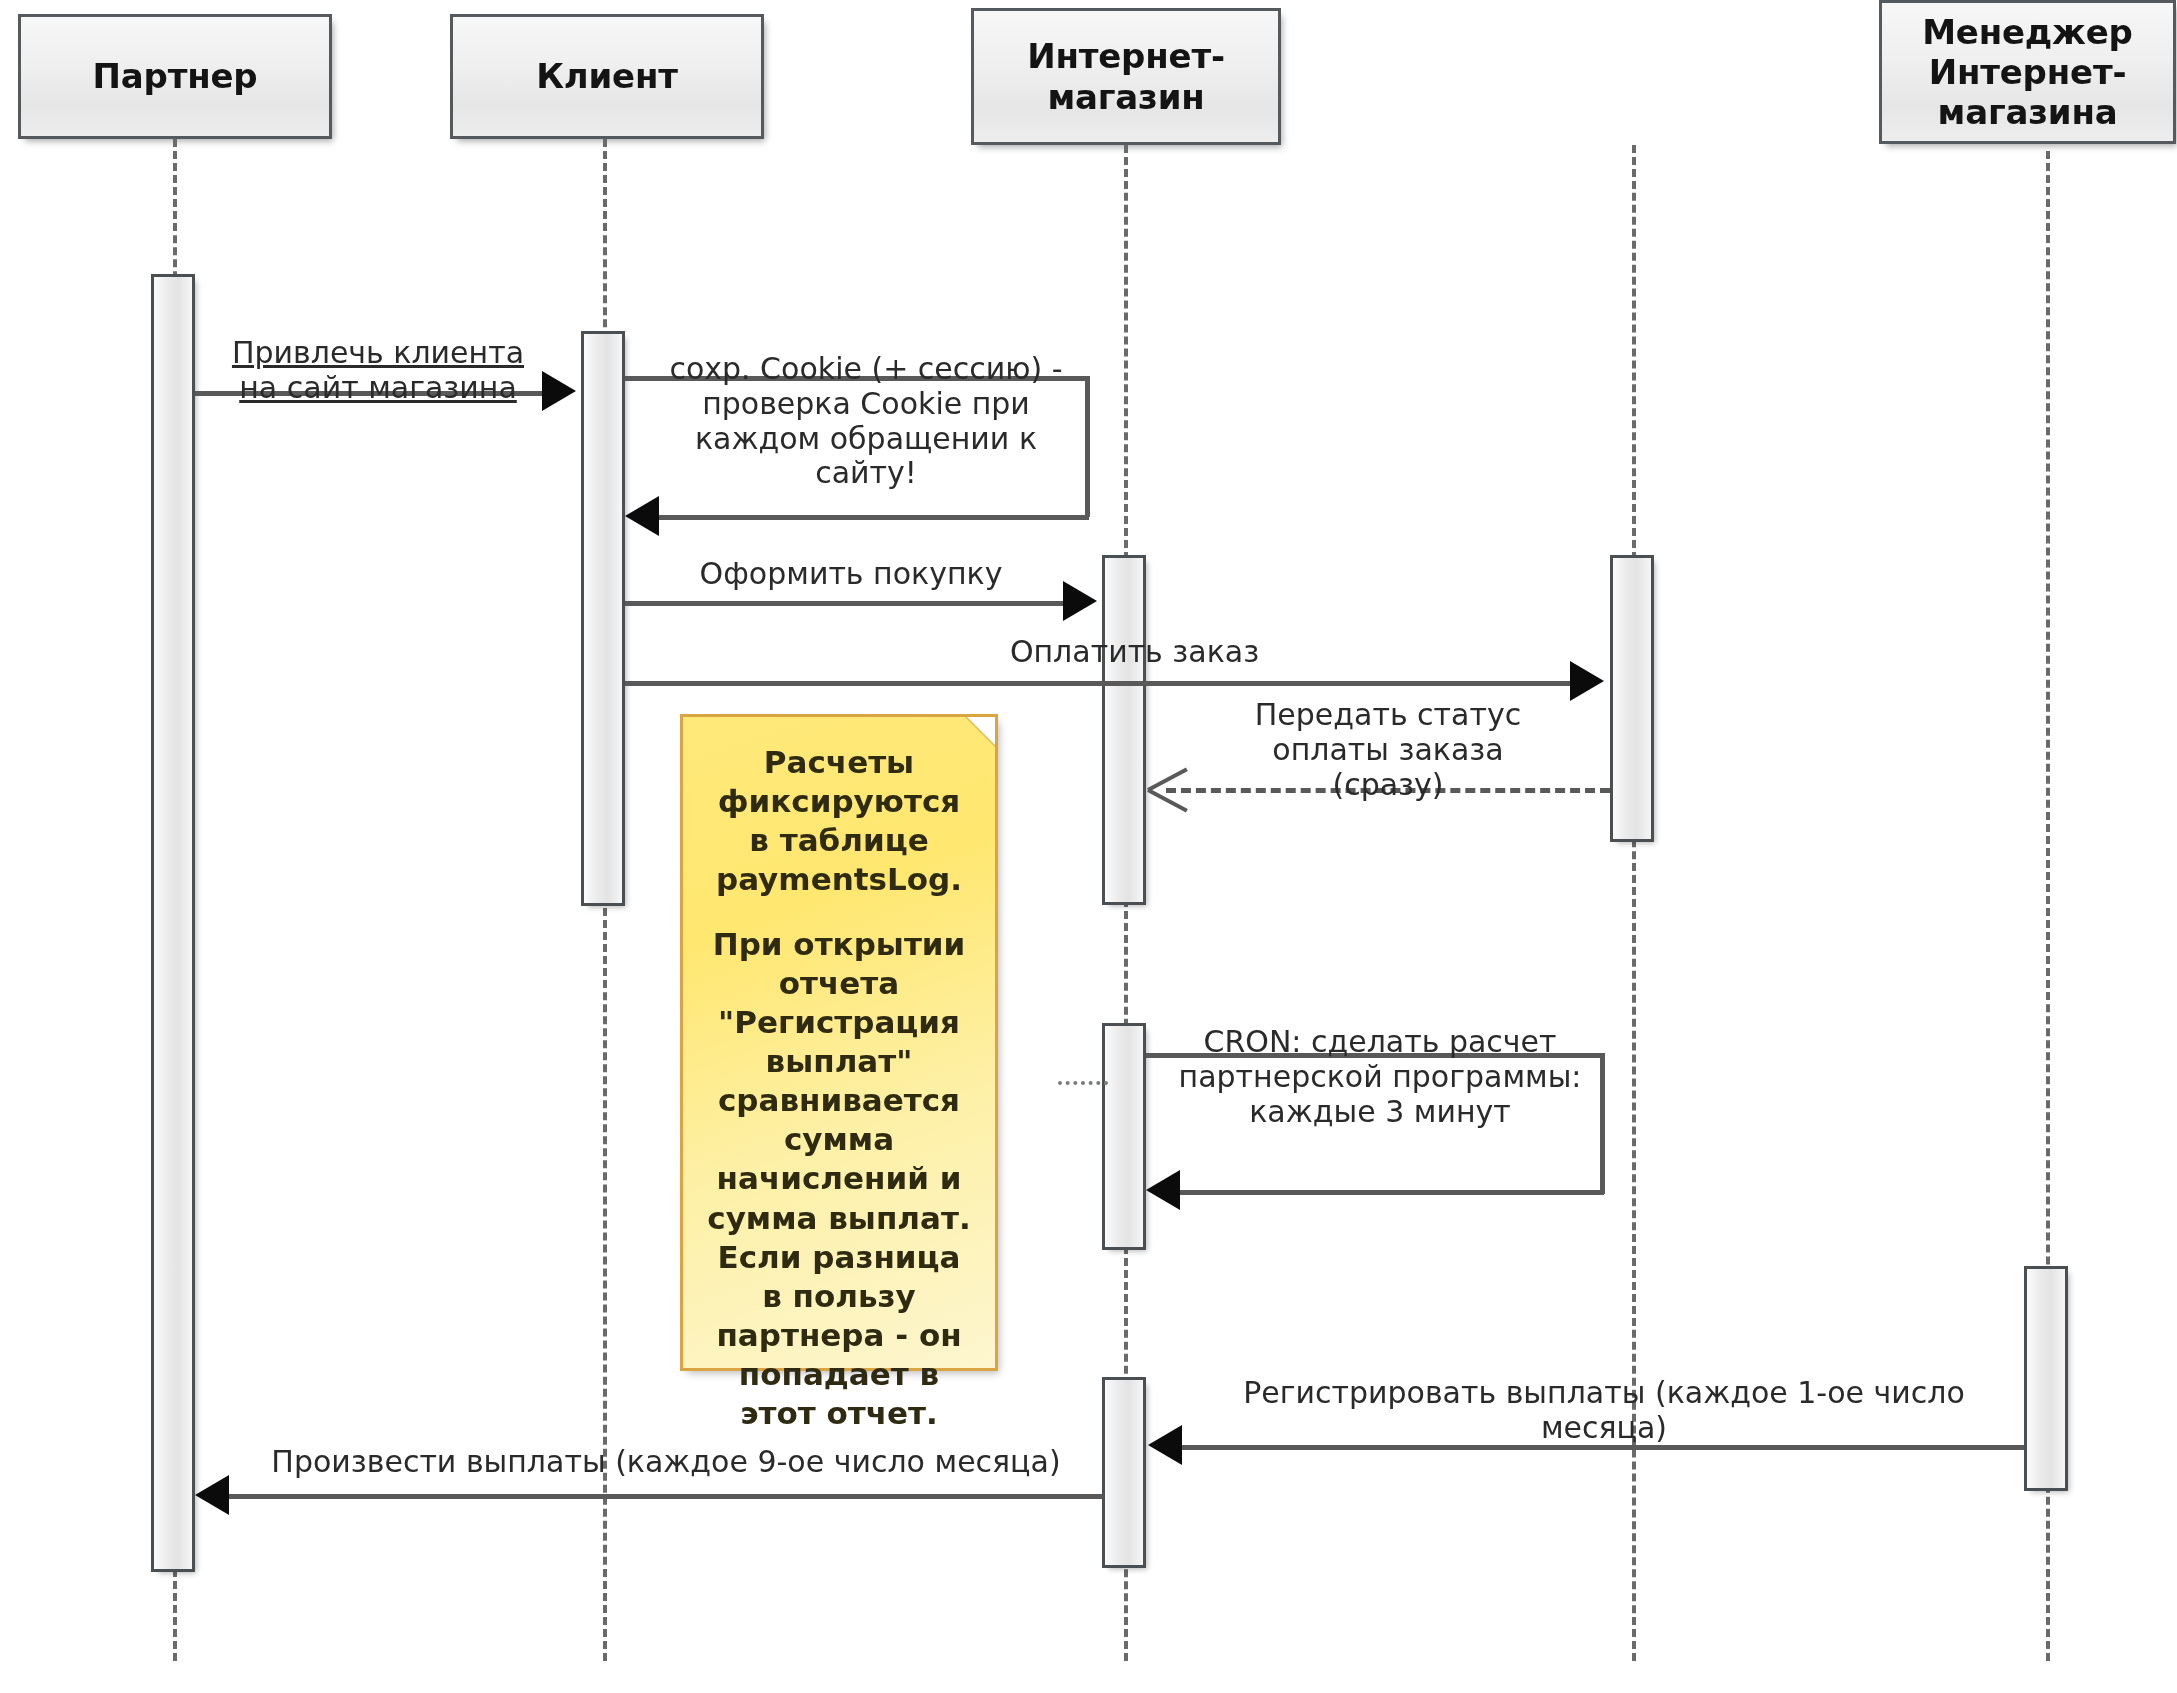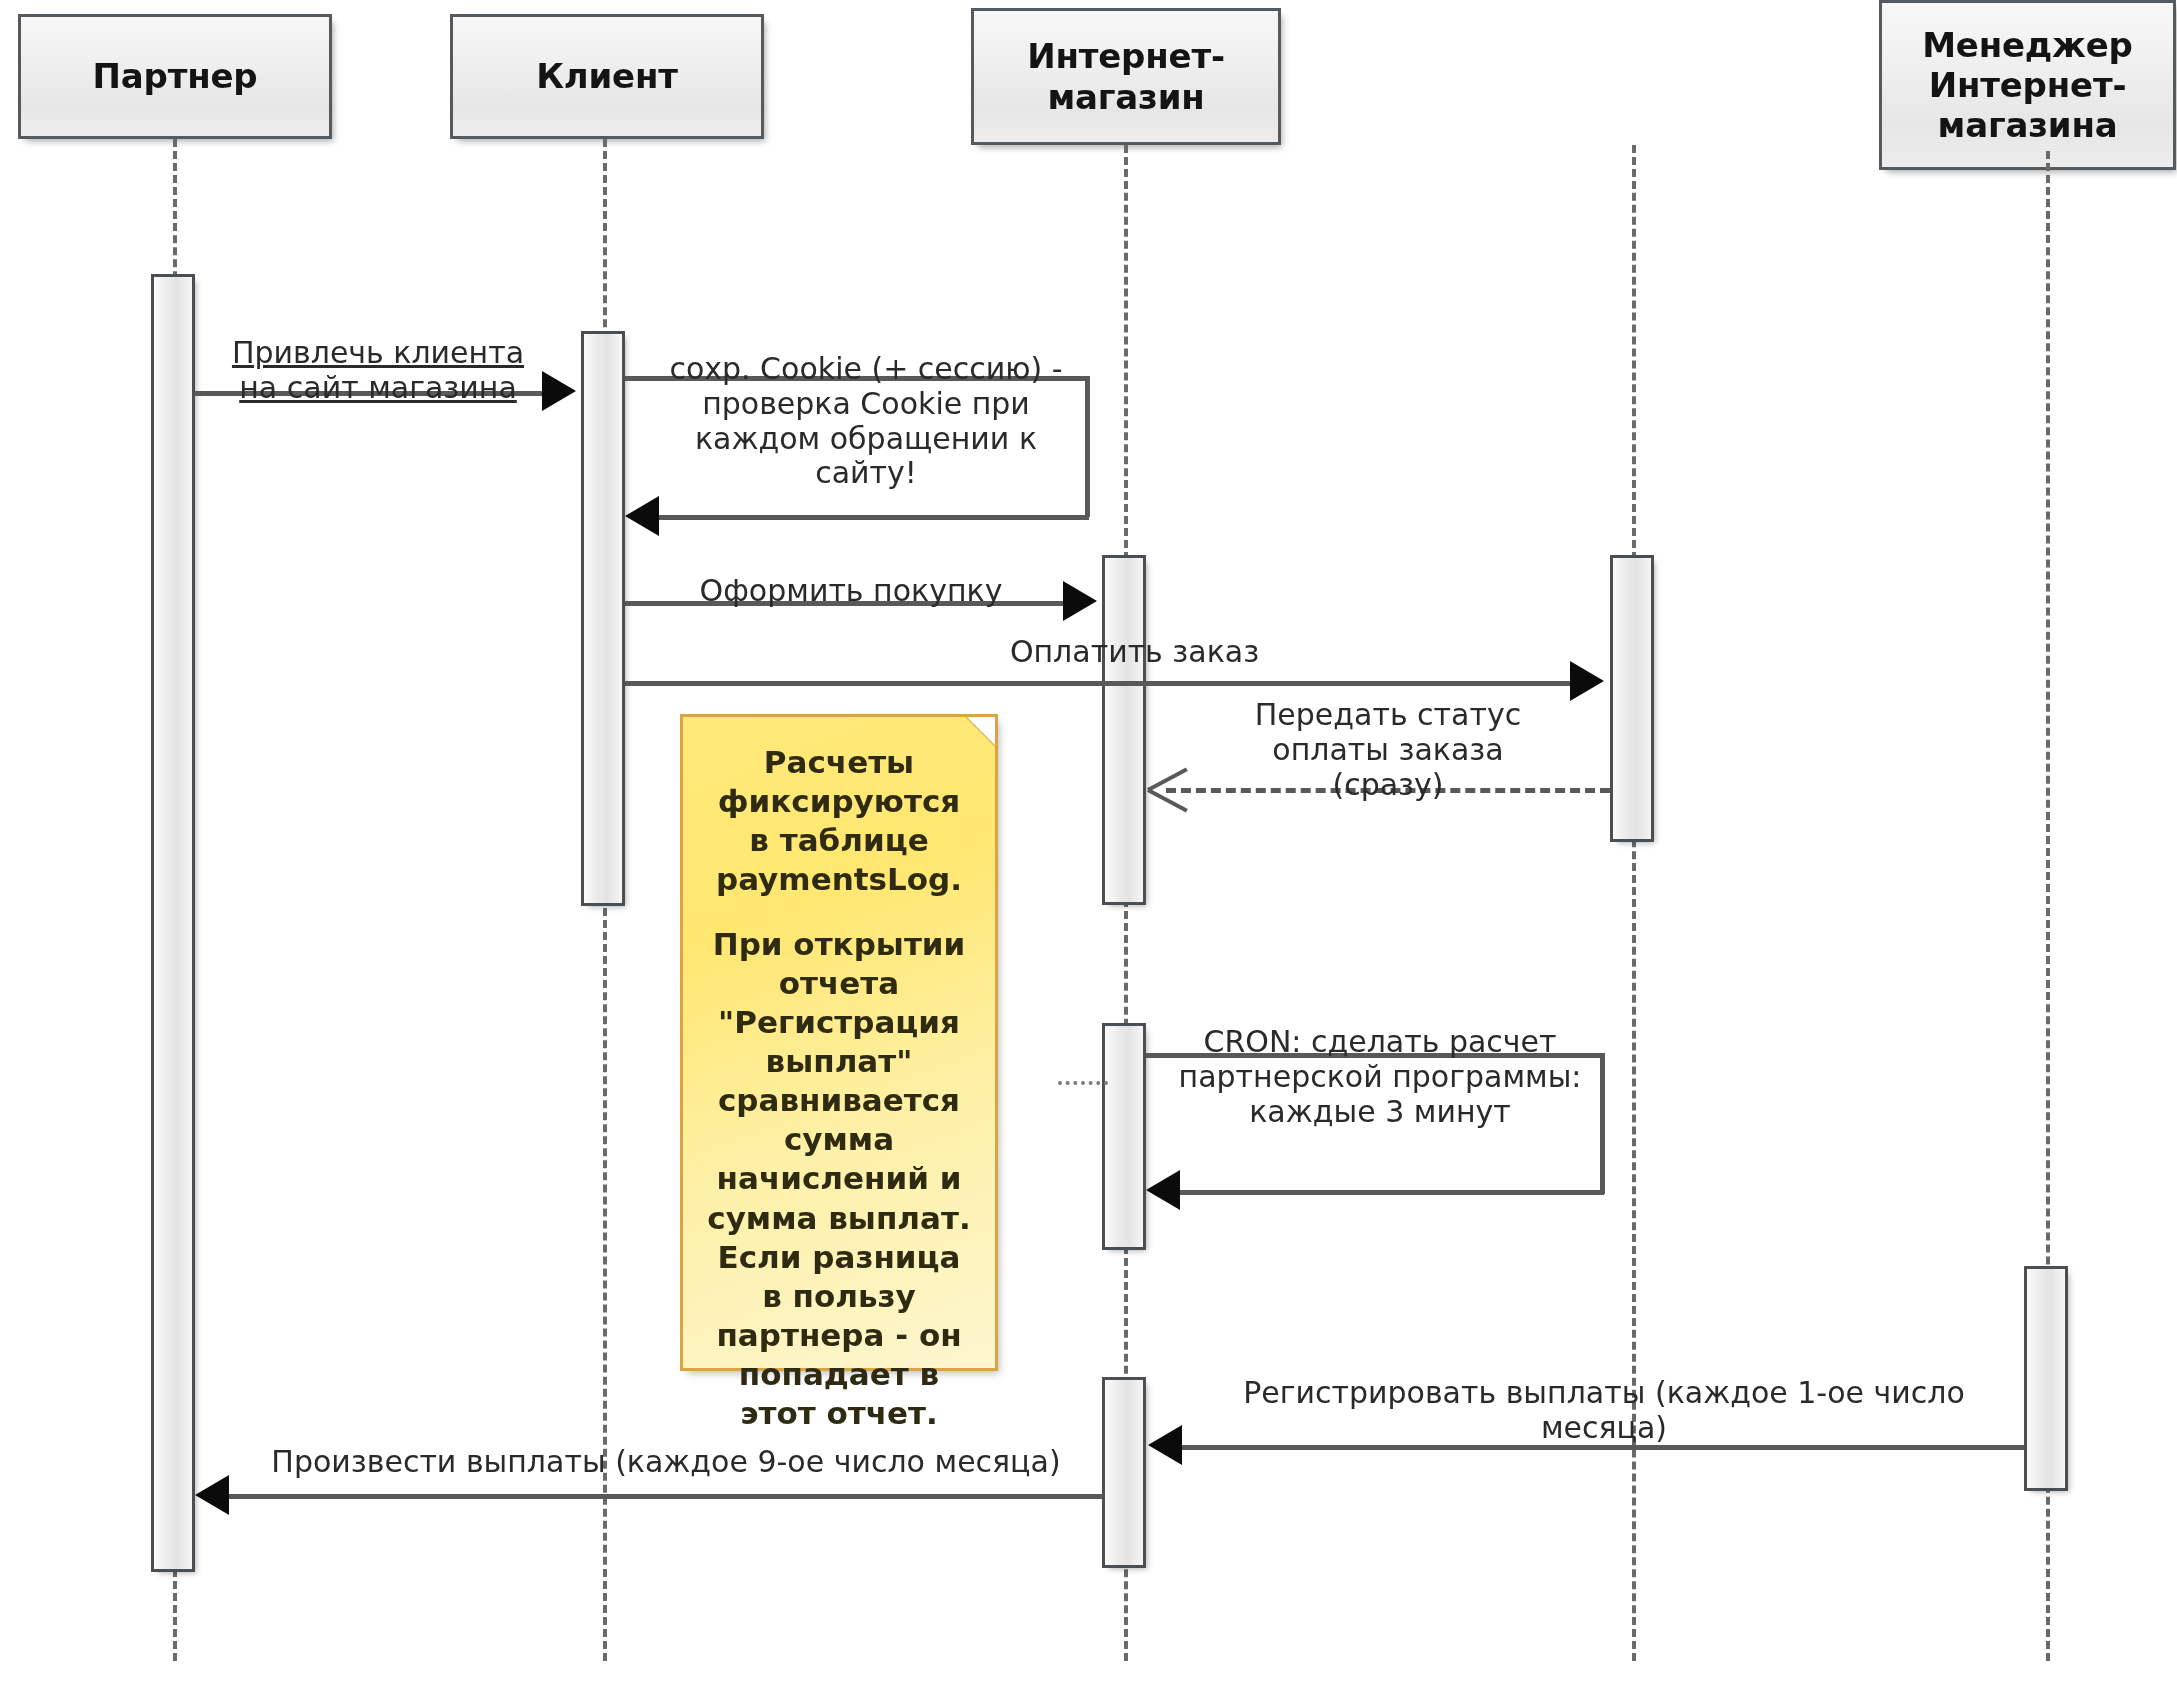--- a/index.html
+++ b/index.html
@@ -153,21 +153,21 @@
   <div class="lifeline-head" style="left:450px; top:14px; width:314px; height:125px;">
     <span>Клиент</span>
   </div>
 
   <div class="lifeline-head" style="left:971px; top:8px; width:310px; height:137px;">
     <span>Интернет-
 магазин</span>
   </div>
 
 
-  <div class="lifeline-head" style="left:1879px; top:0px; width:297px; height:170px;">
+  <div class="lifeline-head" style="left:1879px; top:0px; width:297px; height:144px;">
     <span>Менеджер
 Интернет-
 магазина</span>
   </div>
 
   <div class="lifeline-stem" style="left:173px;  top:139px; height:1522px;"></div>
   <div class="lifeline-stem" style="left:603px;  top:139px; height:1522px;"></div>
   <div class="lifeline-stem" style="left:1124px; top:145px; height:1516px;"></div>
   <div class="lifeline-stem" style="left:1632px; top:145px; height:1516px;"></div>
   <div class="lifeline-stem" style="left:2046px; top:151px; height:1510px;"></div>
@@ -193,21 +193,21 @@
   <div class="vline" style="left:1085px; top:376px; height:141px;"></div>
   <div class="msg-line" style="left:657px; top:515px; width:432px;"></div>
   <div class="arrow-left" style="left:625px; top:496px;"></div>
   <div class="msg-label" style="left:637px; top:352px; width:458px;">сохр. Cookie (+ сессию) -
 проверка Cookie при
 каждом обращении к
 сайту!</div>
 
   <div class="msg-line" style="left:625px; top:601px; width:438px;"></div>
   <div class="arrow-right" style="left:1063px; top:581px;"></div>
-  <div class="msg-label" style="left:637px; top:557px; width:428px;margin-top:17px;">Оформить покупку</div>
+  <div class="msg-label" style="left:637px; top:557px; width:428px;">Оформить покупку</div>
 
   <div class="msg-line" style="left:625px; top:681px; width:945px;"></div>
   <div class="arrow-right" style="left:1570px; top:661px;"></div>
   <div class="msg-label" style="left:985px; top:635px; width:299px;">Оплатить заказ</div>
 
   <div class="msg-line dashed" style="left:1166px; top:788px; width:444px;"></div>
   <div class="arrow-open-left" style="left:1148px; top:765px;"></div>
   <div class="msg-label" style="left:1189px; top:698px; width:398px;">Передать статус
 оплаты заказа
 (сразу)</div>

